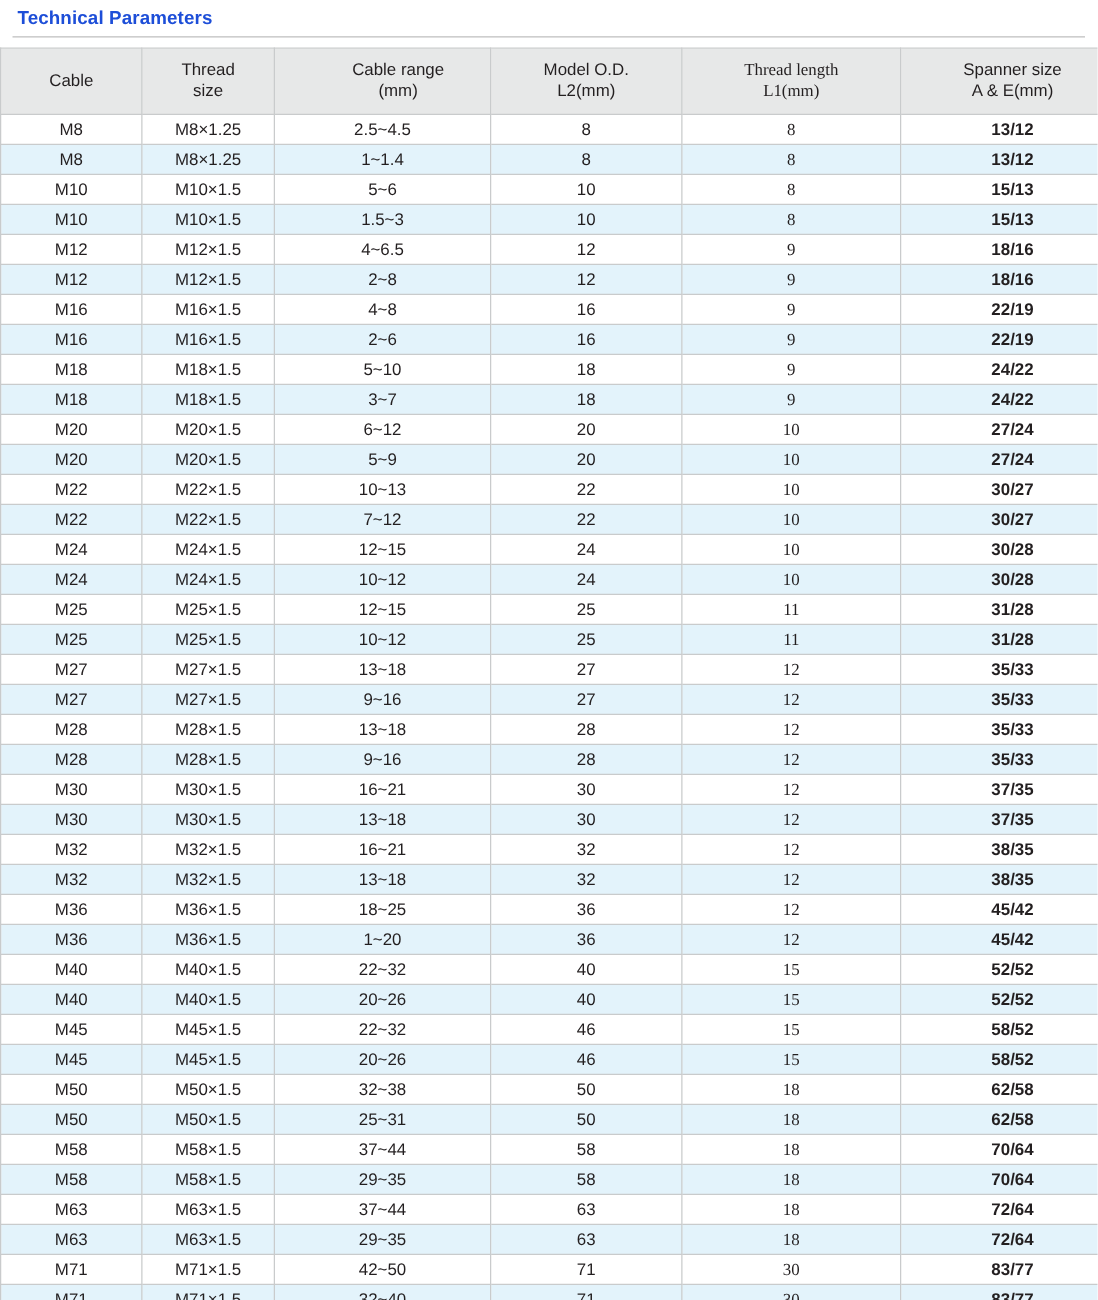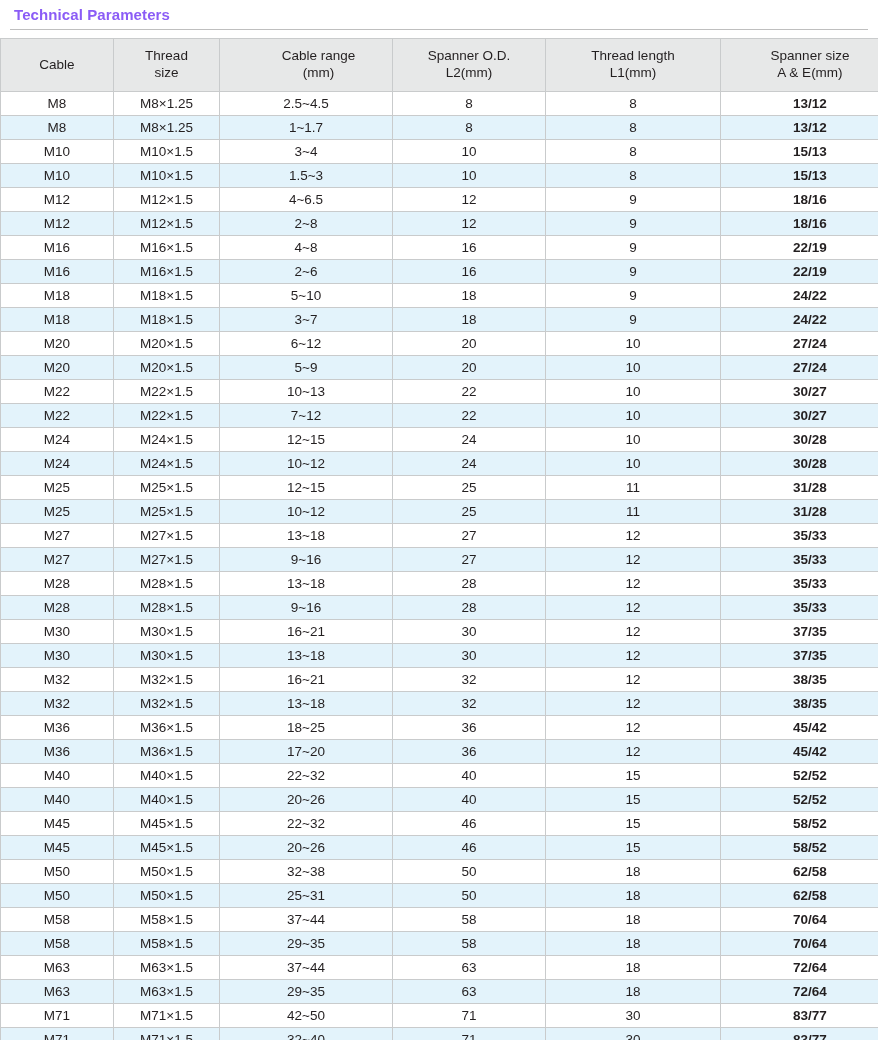--- a/index.html
+++ b/index.html
@@ -13,21 +13,21 @@
     color: #231f20;
   }
   .page {
     width: 878px;
     box-sizing: border-box;
     padding: 0;
   }
   .title {
     font-size: 15px;
     font-weight: bold;
-    color: #8b5cf6;
+    color: #1d4ed8;
     padding: 6px 0 6px 14px;
     letter-spacing: 0.1px;
   }
   .title-rule {
     height: 1px;
     background: #bfbfbf;
     margin: 0 10px 8px 10px;
   }
   table.spec {
     border-collapse: collapse;
@@ -59,63 +59,63 @@
   table.spec tr.row-odd td {
     background: #ffffff;
   }
   table.spec tr.row-even td {
     background: #e3f3fb;
   }
   .col-0 { width: 110px; }
   .col-1 { width: 103px; margin-left: 48px; }
   .col-2 { width: 145px; padding-left: 26px; }
   .col-3 { width: 150px; }
-  .col-4 { width: 172px; }
+  .col-4 { width: 172px; font-family: Liberation Serif, serif; }
   .col-5 { width: 176px; font-weight: bold; }
 </style>
 </head>
 <body>
 
 <div class="page">
 
   <div class="title">Technical Parameters</div>
   <div class="title-rule"></div>
 
   <table class="spec">
     <thead>
       <tr>
         <th class="col-0"><span>Cable</span></th>
         <th class="col-1"><span>Thread</span><br><span>size</span></th>
         <th class="col-2"><span>Cable range</span><br><span>(mm)</span></th>
-        <th class="col-3"><span>Spanner O.D.</span><br><span>L2(mm)</span></th>
+        <th class="col-3"><span>Model O.D.</span><br><span>L2(mm)</span></th>
         <th class="col-4"><span>Thread length</span><br><span>L1(mm)</span></th>
         <th class="col-5"><span>Spanner size</span><br><span>A &amp; E(mm)</span></th>
       </tr>
     </thead>
     <tbody id="table-body">
         <tr class="row-odd">
           <td class="col-0">M8</td>
           <td class="col-1">M8×1.25</td>
           <td class="col-2">2.5~4.5</td>
           <td class="col-3">8</td>
           <td class="col-4">8</td>
           <td class="col-5">13/12</td>
         </tr>
         <tr class="row-even">
           <td class="col-0">M8</td>
           <td class="col-1">M8×1.25</td>
-          <td class="col-2">1~1.7</td>
+          <td class="col-2">1~1.4</td>
           <td class="col-3">8</td>
           <td class="col-4">8</td>
           <td class="col-5">13/12</td>
         </tr>
         <tr class="row-odd">
           <td class="col-0">M10</td>
           <td class="col-1">M10×1.5</td>
-          <td class="col-2">3~4</td>
+          <td class="col-2">5~6</td>
           <td class="col-3">10</td>
           <td class="col-4">8</td>
           <td class="col-5">15/13</td>
         </tr>
         <tr class="row-even">
           <td class="col-0">M10</td>
           <td class="col-1">M10×1.5</td>
           <td class="col-2">1.5~3</td>
           <td class="col-3">10</td>
           <td class="col-4">8</td>
@@ -301,21 +301,21 @@
           <td class="col-0">M36</td>
           <td class="col-1">M36×1.5</td>
           <td class="col-2">18~25</td>
           <td class="col-3">36</td>
           <td class="col-4">12</td>
           <td class="col-5">45/42</td>
         </tr>
         <tr class="row-even">
           <td class="col-0">M36</td>
           <td class="col-1">M36×1.5</td>
-          <td class="col-2">17~20</td>
+          <td class="col-2">1~20</td>
           <td class="col-3">36</td>
           <td class="col-4">12</td>
           <td class="col-5">45/42</td>
         </tr>
         <tr class="row-odd">
           <td class="col-0">M40</td>
           <td class="col-1">M40×1.5</td>
           <td class="col-2">22~32</td>
           <td class="col-3">40</td>
           <td class="col-4">15</td>

